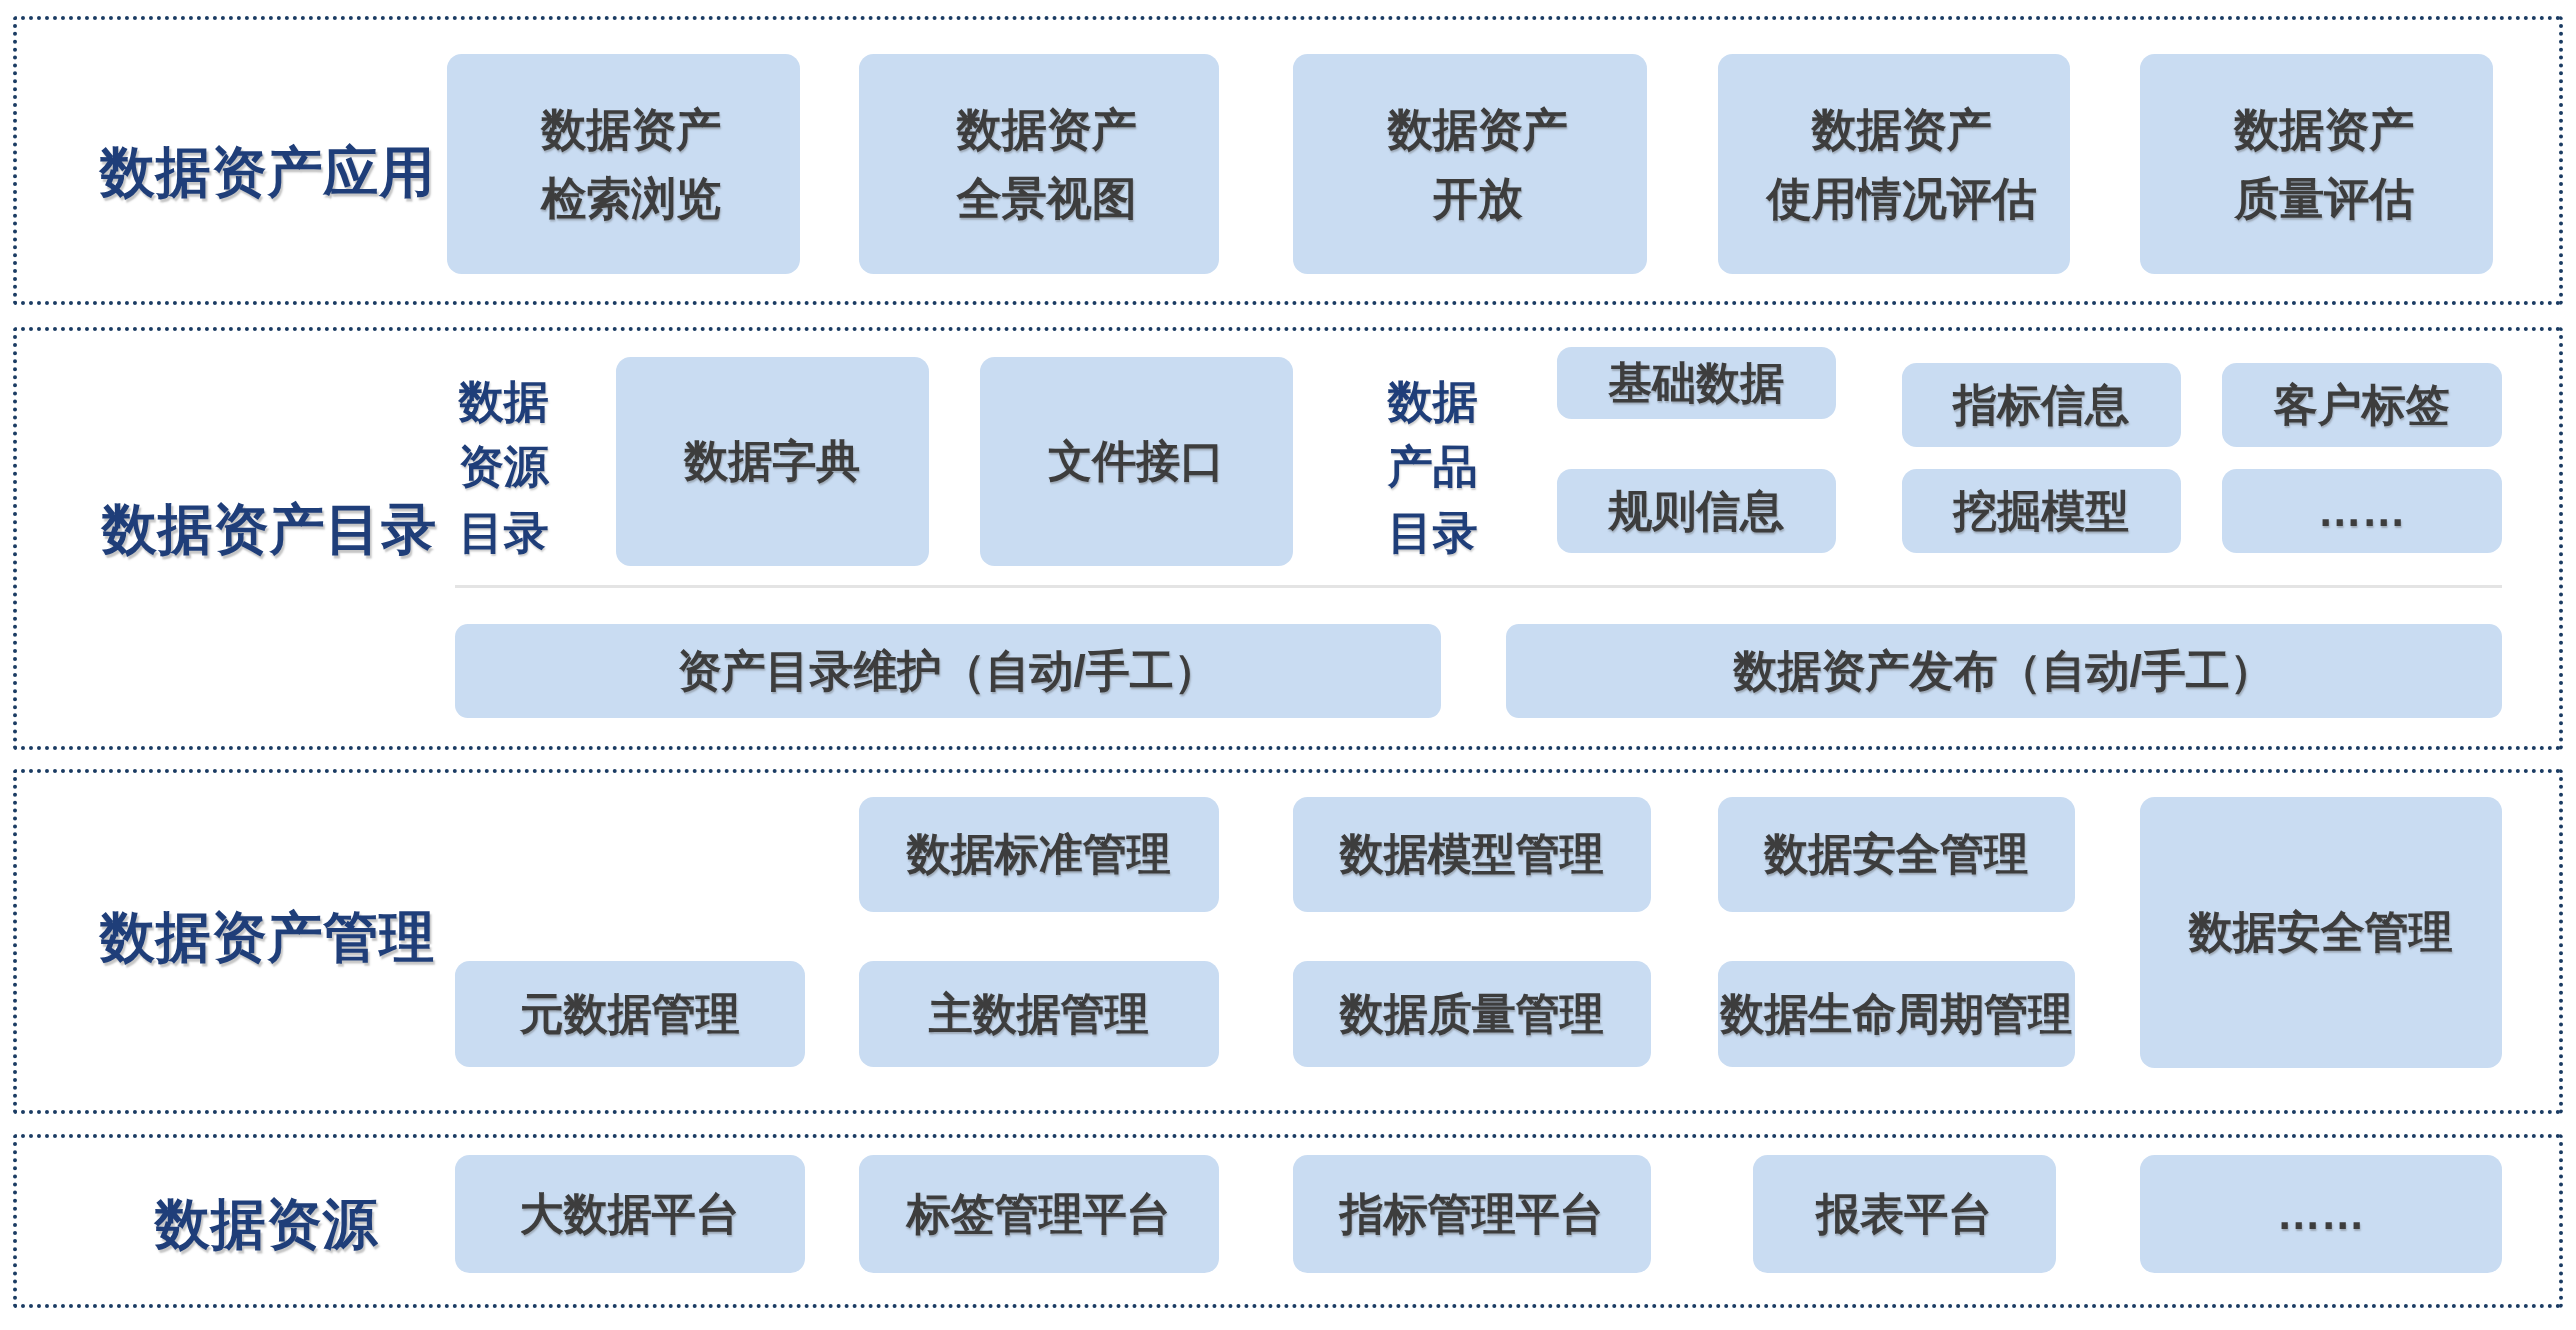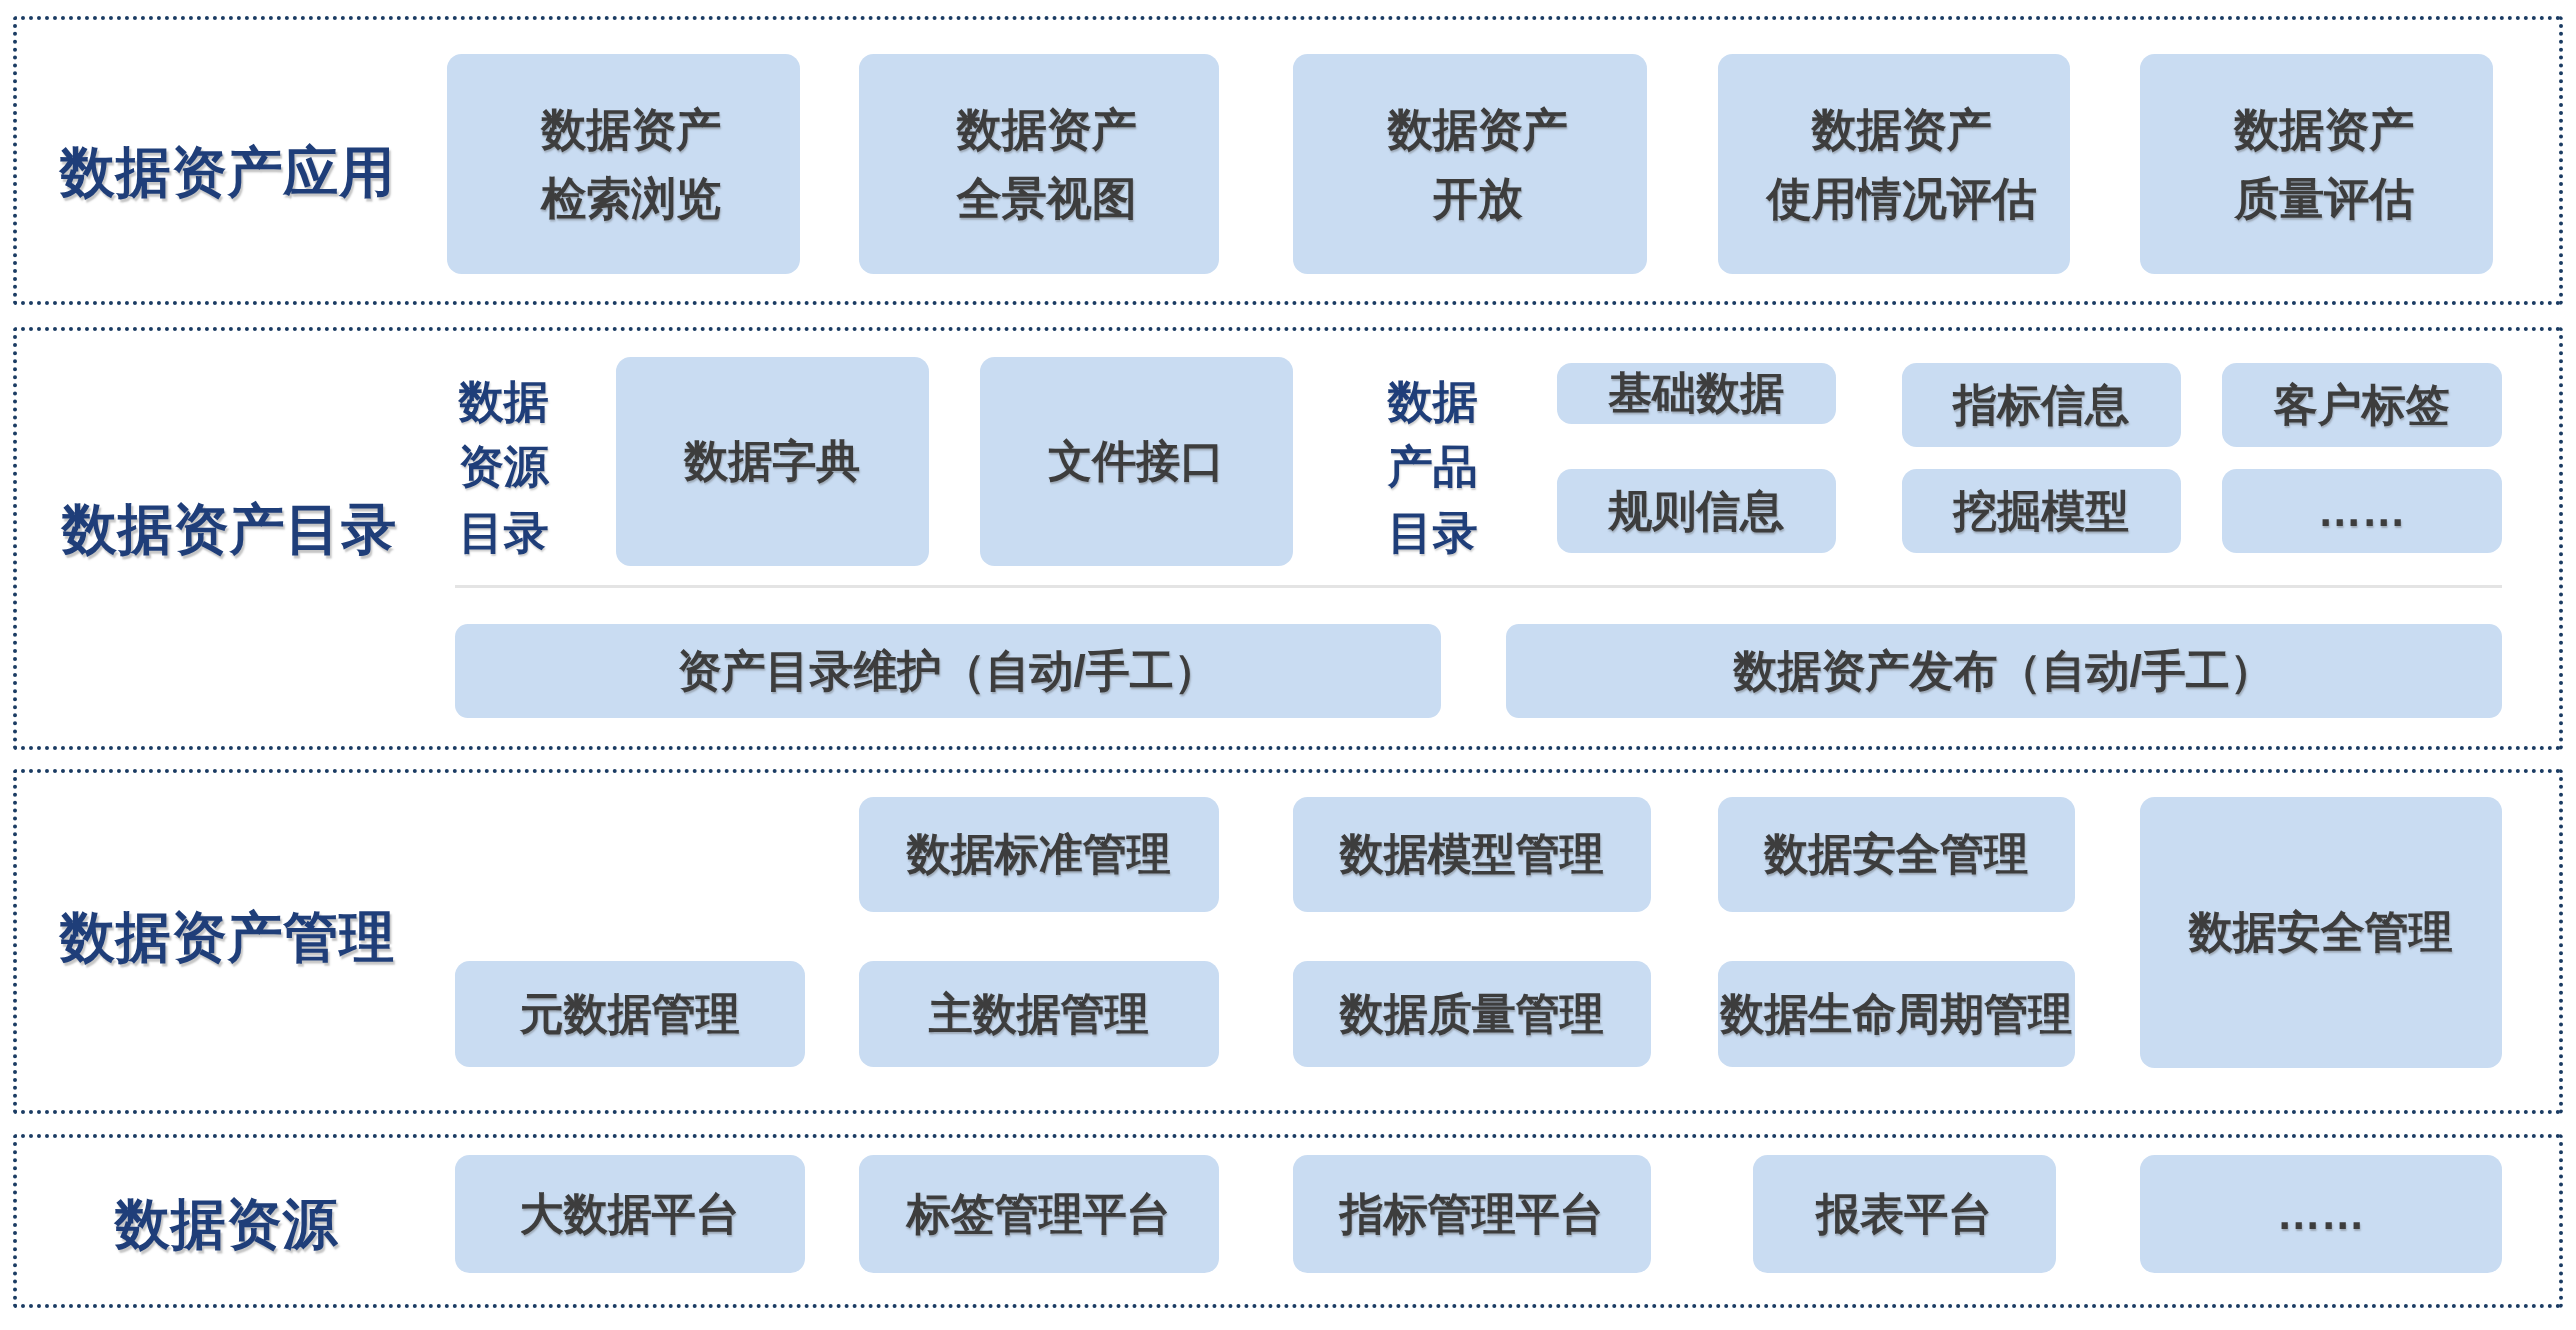--- a/index.html
+++ b/index.html
@@ -21,20 +21,21 @@
     background: #ffffff;
   }
   .sec-label {
     position: absolute;
     color: #1f3e79;
     font-size: 55px;
     font-weight: 700;
     letter-spacing: 0.9px;
     white-space: nowrap;
     text-shadow: 1.8px 2.7px 1.8px rgba(90,90,90,0.35);
+    margin-left: 40px;
   }
   .sub-label {
     position: absolute;
     color: #1f3e79;
     font-size: 45px;
     font-weight: 700;
     line-height: 1.45;
     white-space: pre-line;
     text-shadow: 0.9px 1.8px 1.8px rgba(90,90,90,0.3);
   }
@@ -84,21 +85,21 @@
 
     <div class="sub-label" style="left:442px;top:38px">数据
 资源
 目录</div>
     <div class="box" style="left:599px;top:26px;width:313px;height:209px">数据字典</div>
     <div class="box" style="left:963px;top:26px;width:313px;height:209px">文件接口</div>
 
     <div class="sub-label" style="left:1371px;top:38px">数据
 产品
 目录</div>
-    <div class="box" style="left:1540px;top:32px;width:279px;height:61px">基础数据</div>
+    <div class="box" style="left:1540px;top:16px;width:279px;height:72px">基础数据</div>
     <div class="box" style="left:1885px;top:32px;width:279px;height:84px">指标信息</div>
     <div class="box" style="left:2205px;top:32px;width:280px;height:84px">客户标签</div>
     <div class="box" style="left:1540px;top:138px;width:279px;height:84px">规则信息</div>
     <div class="box" style="left:1885px;top:138px;width:279px;height:84px">挖掘模型</div>
     <div class="box" style="left:2205px;top:138px;width:280px;height:84px">……</div>
 
     <div class="divider" style="left:438px;top:254px;width:2047px"></div>
 
     <div class="box" style="left:438px;top:293px;width:986px;height:94px;border-radius:12.7px">资产目录维护（自动/手工）</div>
     <div class="box" style="left:1489px;top:293px;width:996px;height:94px;border-radius:12.7px">数据资产发布（自动/手工）</div>

